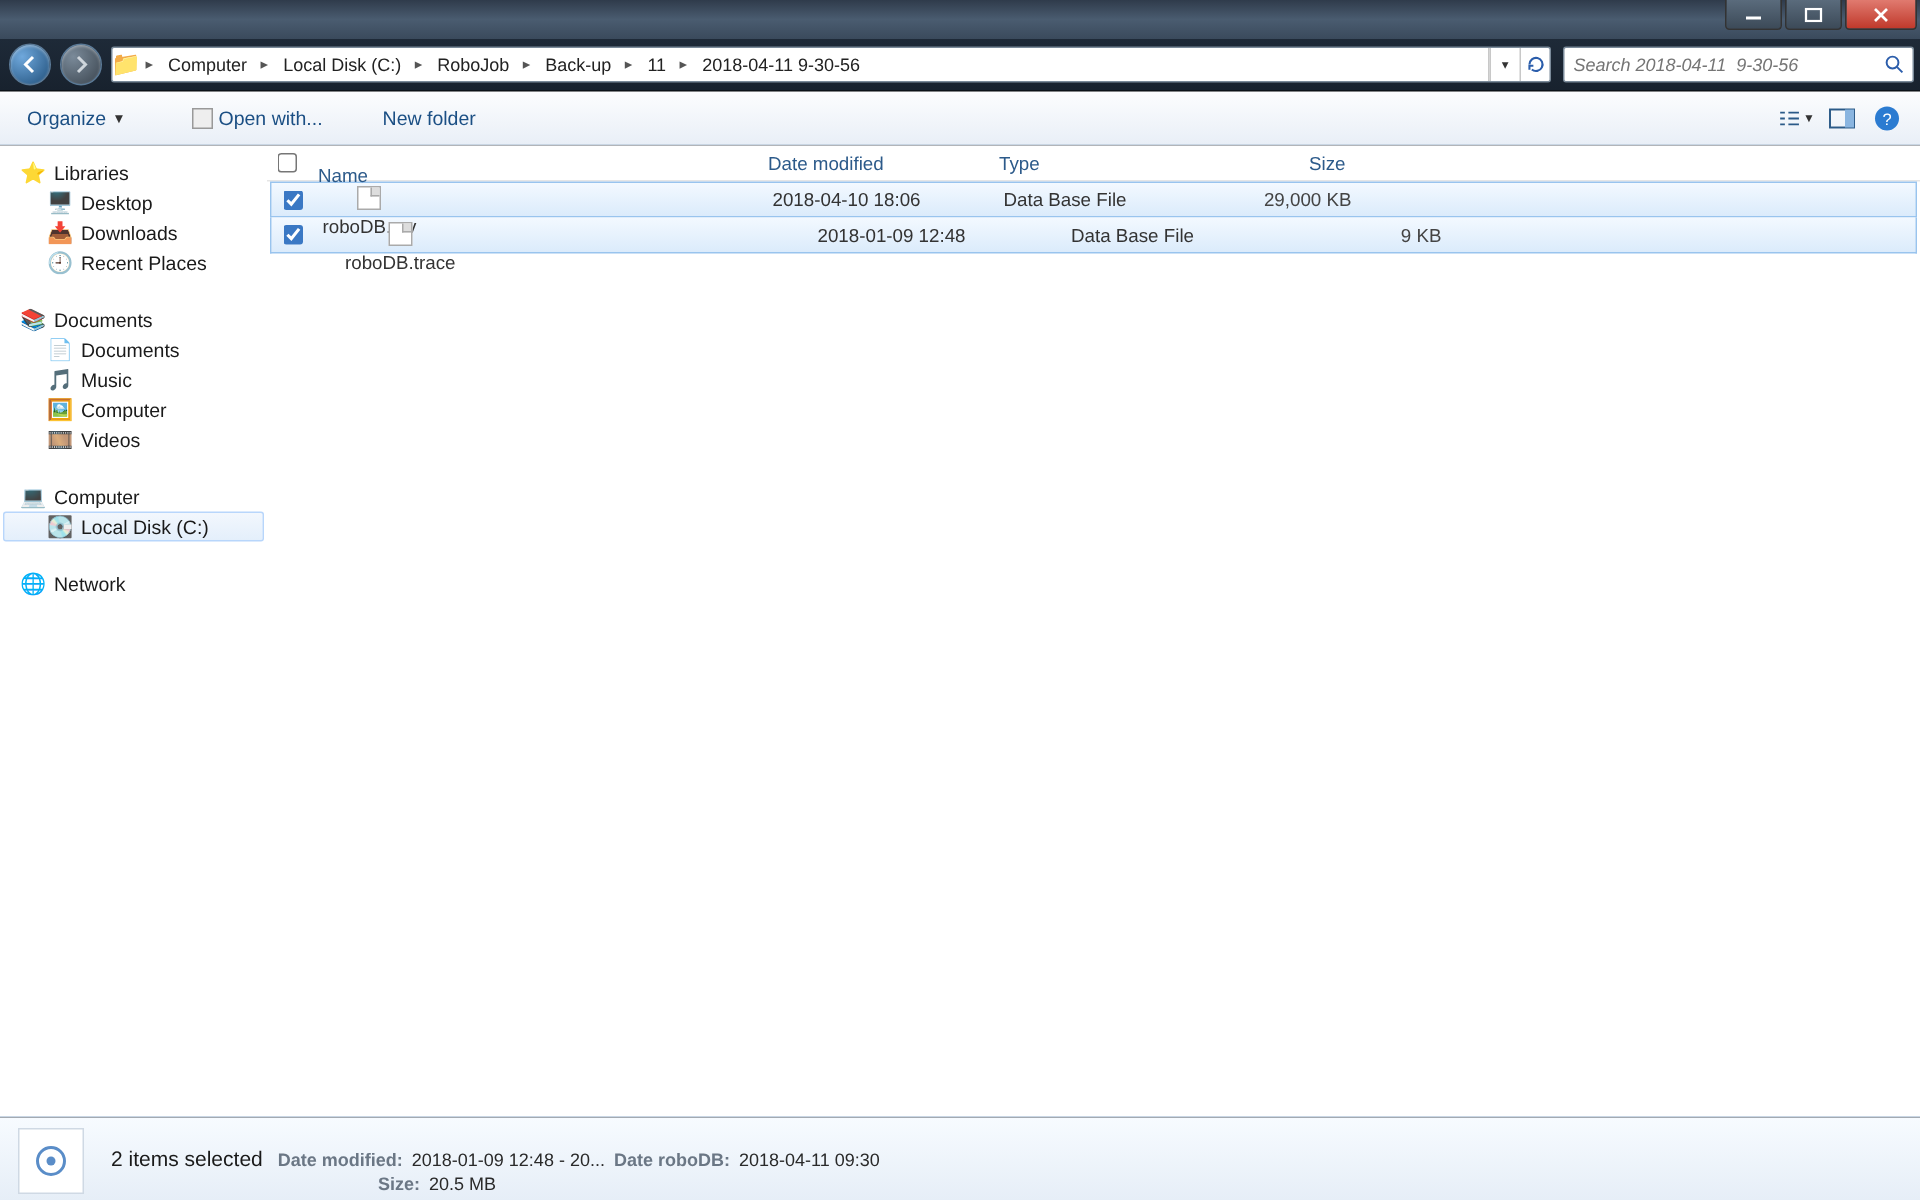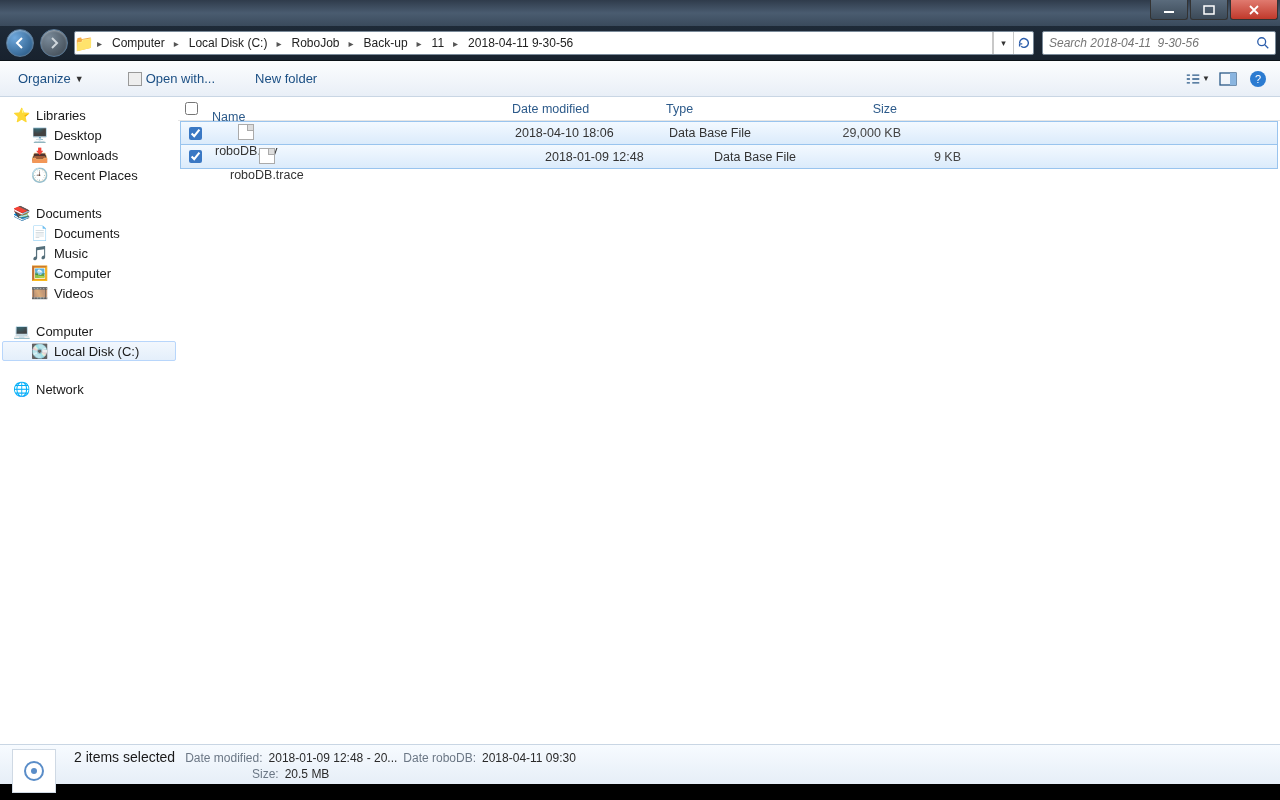--- a/index.html
+++ b/index.html
@@ -53,25 +53,25 @@
   .col-size{ width:96px; justify-content:flex-end;}
   .frow{ display:flex; height:24px; align-items:center; border:1px solid #99c4ee; background:linear-gradient(#f3f9ff,#dbebfb); margin:0 2px;}
   .frow + .frow{ border-top:none;gap:15px;}
   .frow .col{ padding:0 6px; display:flex; align-items:center;}
   .frow .col-size{ color:#444; }
   .fname{ display:flex; align-items:center; gap:4px;flex-direction:column;}
   .fname .fic{ width:16px; height:16px; border:1px solid #aaa; background:#fff; position:relative;}
   .fname .fic::after{content:"";position:absolute;right:0;top:0;width:5px;height:5px;background:#ddd;border-left:1px solid #aaa;border-bottom:1px solid #aaa;}
 
   
-  .details{ height:40px; background:linear-gradient(#f7fbff,#e6eef7); border-top:1px solid #c9d6e4; display:flex; align-items:flex-start; padding:4px 12px; font-size:12px; color:#555; gap:18px;}
+  .details{ height:56px; background:linear-gradient(#f7fbff,#e6eef7); border-top:1px solid #c9d6e4; display:flex; align-items:flex-end; padding:4px 12px; font-size:12px; color:#555; gap:18px;}
   .details .thumb{ width:44px; height:44px; border:1px solid #cfd9e4; background:#fff; display:flex; align-items:center; justify-content:center;}
   .dlabels{ display:flex; flex-direction:column; gap:2px;}
   .dline{ display:flex; gap:6px; align-items:baseline;}
-  .dk{ color:#6b7785; }
+  .dk{ color:#6b7785;font-weight:bold; }
   .dv{ color:#2a2a2a; }
   .sel-count{ color:#1a1a1a; font-size:14px; margin-right:4px;}
 
   input[type=checkbox]{accent-color:#3a78c4;}
 </style>
 </head>
 <body>
 
 <div class="titlebar">
   <div class="winbtns">

